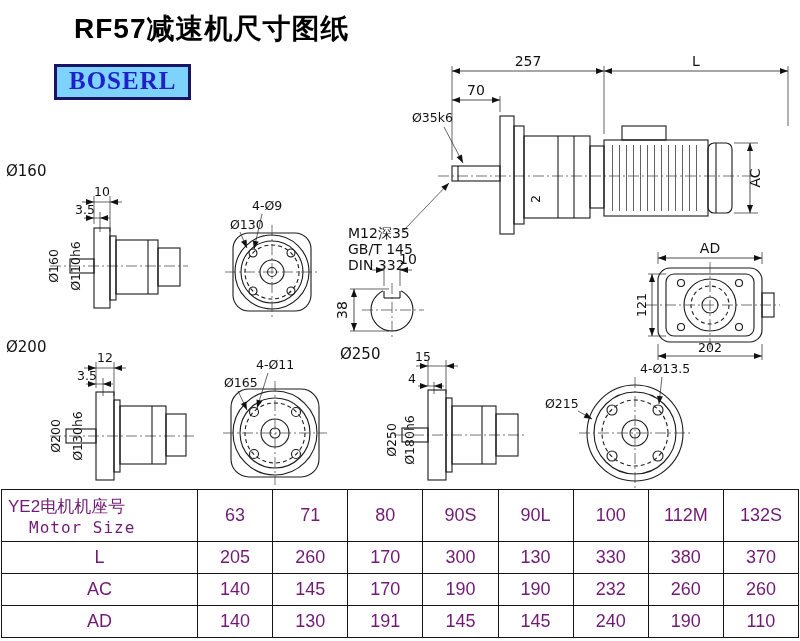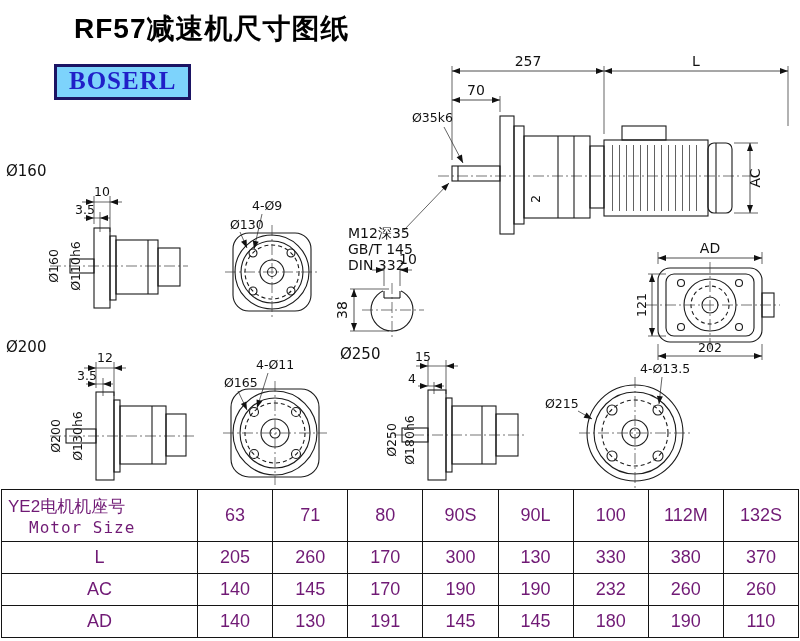--- a/index.html
+++ b/index.html
@@ -307,19 +307,19 @@
       <td>260</td>
       <td>260</td>
     </tr>
     <tr>
       <td class="first">AD</td>
       <td>140</td>
       <td>130</td>
       <td>191</td>
       <td>145</td>
       <td>145</td>
-      <td>180</td>
+      <td>240</td>
       <td>190</td>
       <td>110</td>
     </tr>
   </tbody>
     </table>
 </div>
 
 </body></html>

